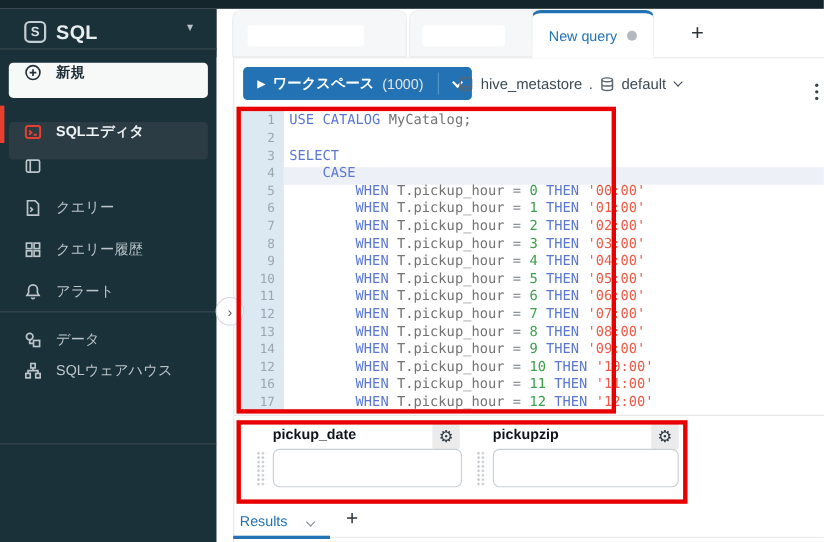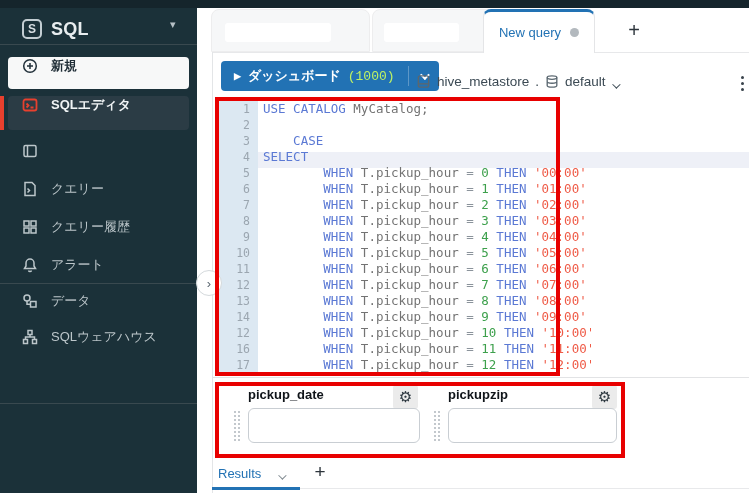--- a/index.html
+++ b/index.html
@@ -16,21 +16,21 @@
   .sb-logo { position:absolute; left:22px; top:6px; height:30px; display:flex; align-items:center; gap:9px; }
   .sb-logo .badge { width:20px; height:20px; border:2px solid #c3cdd2; border-radius:5px;
     color:#d7dee2; font-size:12px; font-weight:bold; display:flex; align-items:center; justify-content:center; }
   .sb-logo .txt { color:#e8edef; font-size:18px; font-weight:bold; letter-spacing:.3px; }
   .sb-caret { position:absolute; left:170px; top:10px; color:#b7c1c6; font-size:11px; }
   .sb-div { position:absolute; left:0; width:197px; height:1px; background:#39494f; }
   .sb-item { position:absolute; left:8px; width:181px; height:30px; display:flex; align-items:flex-start;
     gap:12px; padding-left:13px; color:#bcc6ca; font-size:13px; cursor:pointer; border-radius:4px; }
   .sb-item .ic { width:18px; height:18px; display:flex; align-items:center; justify-content:center; flex:none; }
   .sb-item.pill { top:49px; height:32px; background:#f7f8f8; color:#1f2d36; font-weight:bold; }
-  .sb-item.active { top:88px; height:34px; background:#2b3c45; color:#f0f4f5; font-weight:bold; }
+  .sb-item.active { top:103px; height:34px; background:#2b3c45; color:#f0f4f5; font-weight:bold; }
   #active-bar { left:0; top:96px; width:4px; height:34px; background:#e8402e; }
 
   
   #panel-strip { left:197px; top:52px; width:15px; height:441px; background:#fff; }
   #panel-line { left:212px; top:52px; width:1px; height:441px; background:#e3e5e7; }
   #expand-btn { left:196px; top:270px; width:26px; height:26px; border-radius:50%;
     background:#fff; border:1px solid #d4d9dc; color:#5a6670; font-size:13px;
     display:flex; align-items:center; justify-content:center; z-index:5; cursor:pointer; }
 
   
@@ -43,26 +43,26 @@
   #tab-active .lbl { color:#2272b4; font-size:13px; }
   #tab-active .dot { width:9px; height:9px; border-radius:50%; background:#b3b9be; }
   #tab-add { left:620px; top:16px; width:28px; height:28px; color:#2c343b; font-size:20px;
     display:flex; align-items:center; justify-content:center; cursor:pointer; }
 
   
   #run-btn { left:221px; top:61px; height:30px; background:#2272b4; border-radius:4px;
     display:flex; align-items:stretch; color:#fff; cursor:pointer; }
   #run-btn .main { display:flex; align-items:center; gap:7px; padding:0 13px; font-size:13px; font-weight:bold; }
   #run-btn .tri { font-size:9px; }
-  #run-btn .cnt { color:#bef264; font-weight:normal;font-family:Liberation Mono, monospace; }
+  #run-btn .cnt { color:#e5e5e5; font-weight:normal; }
   #run-btn .sep { width:1px; background:#5d97c7; margin:5px 0; }
   #run-btn .dd { width:30px; display:flex; align-items:center; justify-content:center; }
   .chev { display:inline-block; width:7px; height:7px; border-right:2px solid currentColor;
     border-bottom:2px solid currentColor; transform:rotate(45deg) translateY(-2px); }
-  #schema-picker { left:416px; top:63px; height:26px; display:flex; align-items:flex-end; gap:6px;
+  #schema-picker { left:416px; top:63px; height:26px; display:flex; align-items:center; gap:6px;
     color:#3c4a54; font-size:13.5px; cursor:pointer; }
   #schema-picker .chev { width:6px; height:6px; border-width:1.5px; }
   #kebab { left:735px; top:68px; width:14px; height:30px; display:flex; flex-direction:column;
     gap:3px; align-items:center; justify-content:center; cursor:pointer; }
   #kebab i { width:3px; height:3px; background:#39434b; border-radius:50%; }
 
   
   #editor { left:213px; top:97px; width:536px; height:276px; background:#fff; overflow:hidden; }
   #active-line { position:absolute; left:45px; top:55px; width:491px; height:16px; background:#eef0f7; }
   #gutter { position:absolute; left:6px; top:4px; width:39px; }
@@ -175,21 +175,21 @@
         <svg class="ic-sb" width="16" height="16" viewBox="0 0 16 16">
             <path d="M8 2a4 4 0 0 1 4 4v3l1.5 2.5h-11L4 9V6a4 4 0 0 1 4-4z"></path>
             <path d="M6.5 13.5a1.6 1.6 0 0 0 3 0"></path>
           </svg>
       </span>
       <span>アラート</span>
     </div>
 
     <div class="sb-div" style="top:275px"></div>
 
-    <div class="sb-item" style="top:284px">
+    <div class="sb-item" style="top:292px">
       <span class="ic">
         <svg class="ic-sb" width="16" height="16" viewBox="0 0 16 16">
             <circle cx="5" cy="5" r="3"></circle>
             <rect x="8.5" y="8.5" width="5.5" height="5.5"></rect>
             <path d="M5 8v3.2h3.5"></path>
           </svg>
       </span>
       <span>データ</span>
     </div>
 
@@ -223,21 +223,21 @@
   </div>
   <div id="tab-active" class="abs">
     <span class="lbl">New query</span>
     <span class="dot"></span>
   </div>
   <div id="tab-add" class="abs">+</div>
 
   <div id="run-btn" class="abs">
     <span class="main">
       <span class="tri">▶</span>
-      <span>ダッシュボード</span>
+      <span>ワークスペース</span>
       <span class="cnt">(1000)</span>
     </span>
     <span class="sep"></span>
     <span class="dd">
         <i class="chev"></i>
       </span>
   </div>
 
   <div id="schema-picker" class="abs">
     <svg width="15" height="15" viewBox="0 0 16 16" fill="none" stroke="#5a6770" stroke-width="1.5">
@@ -278,22 +278,22 @@
         <div class="ln">12</div>
         <div class="ln">13</div>
         <div class="ln">14</div>
         <div class="ln">12</div>
         <div class="ln">16</div>
         <div class="ln">17</div>
       </div>
     <div id="code">
         <div class="code-line"><span class="tk-kw">USE CATALOG</span><span class="tk-pl"> </span><span class="tk-id">MyCatalog;</span></div>
         <div class="code-line"></div>
+        <div class="code-line"><span class="tk-kw">SELECT</span></div>
         <div class="code-line"><span class="tk-pl">    </span><span class="tk-kw">CASE</span></div>
-        <div class="code-line"><span class="tk-kw">SELECT</span></div>
         <div class="code-line"><span class="tk-pl">        </span><span class="tk-kw">WHEN</span><span class="tk-pl"> </span><span class="tk-id">T.pickup_hour</span><span class="tk-pl"> </span><span class="tk-op">=</span><span class="tk-pl"> </span><span class="tk-num">0</span><span class="tk-pl"> </span><span class="tk-kw">THEN</span><span class="tk-pl"> </span><span class="tk-str">'00:00'</span></div>
         <div class="code-line"><span class="tk-pl">        </span><span class="tk-kw">WHEN</span><span class="tk-pl"> </span><span class="tk-id">T.pickup_hour</span><span class="tk-pl"> </span><span class="tk-op">=</span><span class="tk-pl"> </span><span class="tk-num">1</span><span class="tk-pl"> </span><span class="tk-kw">THEN</span><span class="tk-pl"> </span><span class="tk-str">'01:00'</span></div>
         <div class="code-line"><span class="tk-pl">        </span><span class="tk-kw">WHEN</span><span class="tk-pl"> </span><span class="tk-id">T.pickup_hour</span><span class="tk-pl"> </span><span class="tk-op">=</span><span class="tk-pl"> </span><span class="tk-num">2</span><span class="tk-pl"> </span><span class="tk-kw">THEN</span><span class="tk-pl"> </span><span class="tk-str">'02:00'</span></div>
         <div class="code-line"><span class="tk-pl">        </span><span class="tk-kw">WHEN</span><span class="tk-pl"> </span><span class="tk-id">T.pickup_hour</span><span class="tk-pl"> </span><span class="tk-op">=</span><span class="tk-pl"> </span><span class="tk-num">3</span><span class="tk-pl"> </span><span class="tk-kw">THEN</span><span class="tk-pl"> </span><span class="tk-str">'03:00'</span></div>
         <div class="code-line"><span class="tk-pl">        </span><span class="tk-kw">WHEN</span><span class="tk-pl"> </span><span class="tk-id">T.pickup_hour</span><span class="tk-pl"> </span><span class="tk-op">=</span><span class="tk-pl"> </span><span class="tk-num">4</span><span class="tk-pl"> </span><span class="tk-kw">THEN</span><span class="tk-pl"> </span><span class="tk-str">'04:00'</span></div>
         <div class="code-line"><span class="tk-pl">        </span><span class="tk-kw">WHEN</span><span class="tk-pl"> </span><span class="tk-id">T.pickup_hour</span><span class="tk-pl"> </span><span class="tk-op">=</span><span class="tk-pl"> </span><span class="tk-num">5</span><span class="tk-pl"> </span><span class="tk-kw">THEN</span><span class="tk-pl"> </span><span class="tk-str">'05:00'</span></div>
         <div class="code-line"><span class="tk-pl">        </span><span class="tk-kw">WHEN</span><span class="tk-pl"> </span><span class="tk-id">T.pickup_hour</span><span class="tk-pl"> </span><span class="tk-op">=</span><span class="tk-pl"> </span><span class="tk-num">6</span><span class="tk-pl"> </span><span class="tk-kw">THEN</span><span class="tk-pl"> </span><span class="tk-str">'06:00'</span></div>
         <div class="code-line"><span class="tk-pl">        </span><span class="tk-kw">WHEN</span><span class="tk-pl"> </span><span class="tk-id">T.pickup_hour</span><span class="tk-pl"> </span><span class="tk-op">=</span><span class="tk-pl"> </span><span class="tk-num">7</span><span class="tk-pl"> </span><span class="tk-kw">THEN</span><span class="tk-pl"> </span><span class="tk-str">'07:00'</span></div>
         <div class="code-line"><span class="tk-pl">        </span><span class="tk-kw">WHEN</span><span class="tk-pl"> </span><span class="tk-id">T.pickup_hour</span><span class="tk-pl"> </span><span class="tk-op">=</span><span class="tk-pl"> </span><span class="tk-num">8</span><span class="tk-pl"> </span><span class="tk-kw">THEN</span><span class="tk-pl"> </span><span class="tk-str">'08:00'</span></div>
         <div class="code-line"><span class="tk-pl">        </span><span class="tk-kw">WHEN</span><span class="tk-pl"> </span><span class="tk-id">T.pickup_hour</span><span class="tk-pl"> </span><span class="tk-op">=</span><span class="tk-pl"> </span><span class="tk-num">9</span><span class="tk-pl"> </span><span class="tk-kw">THEN</span><span class="tk-pl"> </span><span class="tk-str">'09:00'</span></div>

